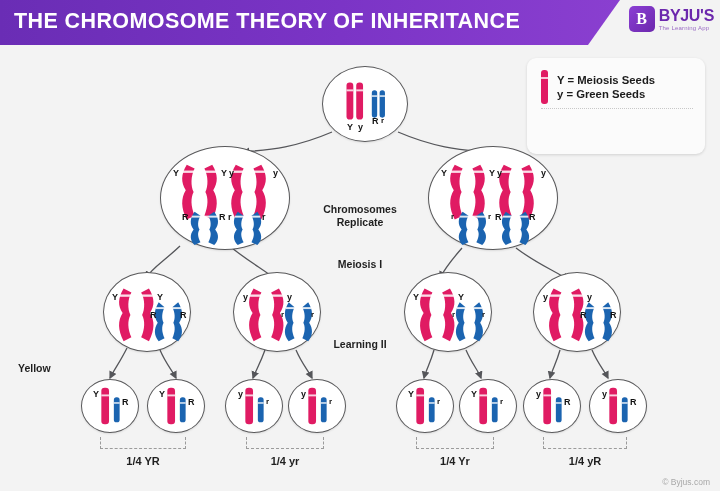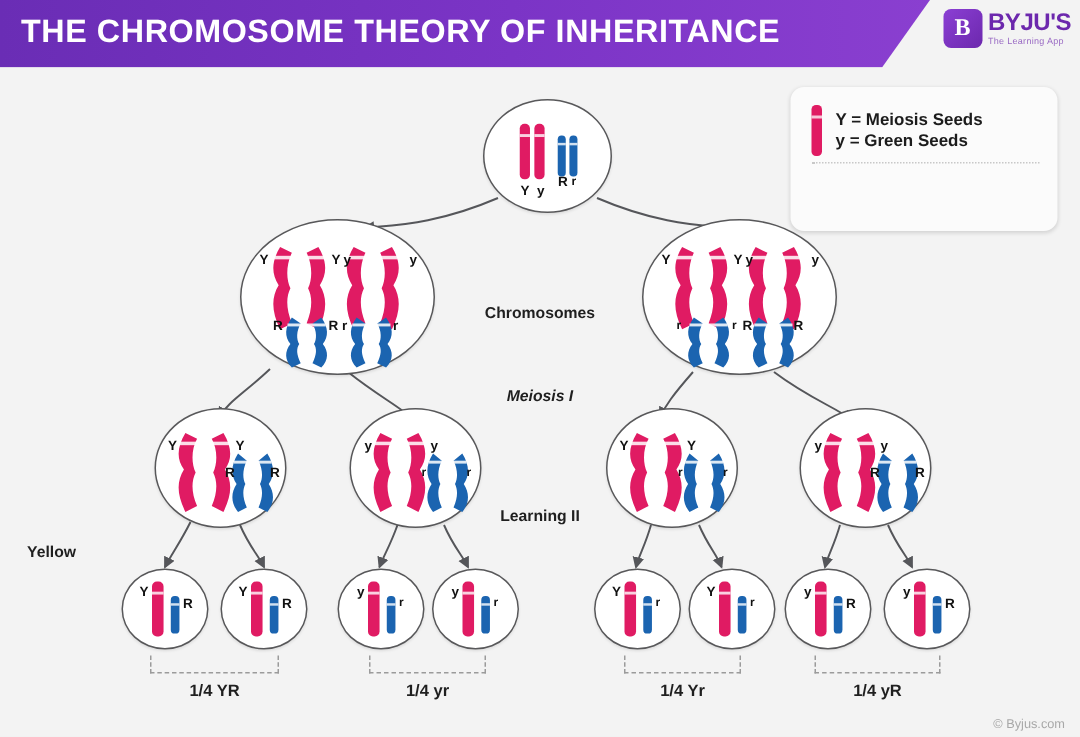--- a/index.html
+++ b/index.html
@@ -165,22 +165,23 @@
       <rect x="58" y="29" width="5.5" height="1.7" fill="#ffffff" opacity="0.8"></rect>
     </svg>
     <span class="glyph" style="left:24px; top:56px;">Y</span>
     <span class="glyph" style="left:35px; top:56px;">y</span>
     <span class="glyph" style="left:49px; top:50px;">R</span>
     <span class="glyph sm" style="left:58px; top:50px;">r</span>
   </div>
 
   <div class="stage-label" style="left:300px; top:178px; width:120px;margin-top:25px;">
     <div>Chromosomes</div>
-  </div>
-  <div class="stage-label" style="left:300px; top:258px; width:120px;font-style:italic;">Meiosis I</div>
+    <div>Replicate</div>
+  </div>
+  <div class="stage-label" style="left:300px; top:258px; width:120px;">Meiosis I</div>
   <div class="stage-label" style="left:300px; top:338px; width:120px;">Learning II</div>
   <div class="stage-label" style="left:18px; top:362px; width:72px; text-align:left;">Yellow</div>
 
   <div class="cell" style="left:160px; top:146px; width:130px; height:104px;">
     <svg viewBox="0 0 130 104" style="width:100%;height:100%;">
 
       <g fill="#e01b63">
         <path d="M26,18 C20,28 20,36 25,44 C20,52 20,62 26,74 L34,70 C30,60 30,52 33,46 C30,40 30,30 34,22 Z"></path>
         <path d="M52,18 C58,28 58,36 53,44 C58,52 58,62 52,74 L44,70 C48,60 48,52 45,46 C48,40 48,30 44,22 Z"></path>
       </g>

